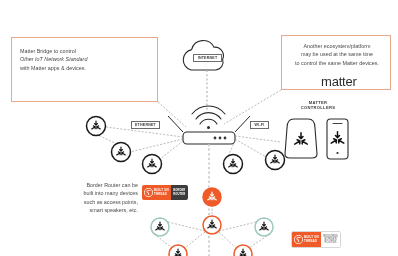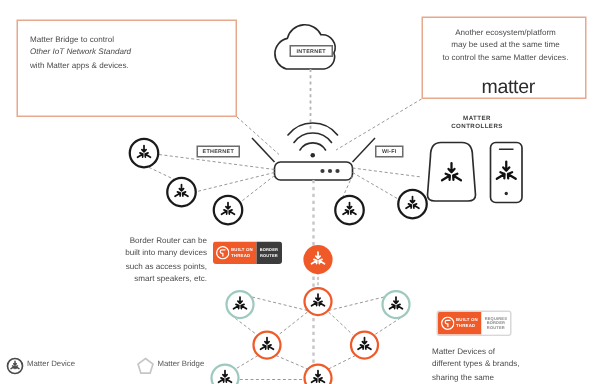--- a/index.html
+++ b/index.html
@@ -1,18 +1,18 @@
 <!DOCTYPE html>
 <html><head>
 <meta charset="utf-8">
 <style>
   html,body{margin:0;padding:0;background:#ffffff;}
   body{width:398px;height:256px;position:relative;overflow:hidden;
        font-family:"Liberation Sans",sans-serif;color:#333;}
-  #stage{position:absolute;inset:0;width:398px;height:208px;}
+  #stage{position:absolute;inset:0;width:398px;height:208px;margin-top:24px;}
   svg.layer{position:absolute;left:0;top:0;width:398px;height:256px;overflow:visible;}
 
   .callout{position:absolute;border:1px solid #e8a88c;background:#fff;box-sizing:border-box;}
   .callout-text{font-size:5.4px;line-height:1.55;color:#4a4a4a;}
   .ital{font-style:italic;}
 
   .badge-lbl{position:absolute;font-size:4.1px;font-weight:bold;color:#3d3d3d;
              text-align:center;letter-spacing:.3px;line-height:1.25;}
   .tag{position:absolute;border:1px solid #6b6b6b;background:#fff;
        font-size:3.6px;font-weight:bold;letter-spacing:.2px;color:#3d3d3d;

